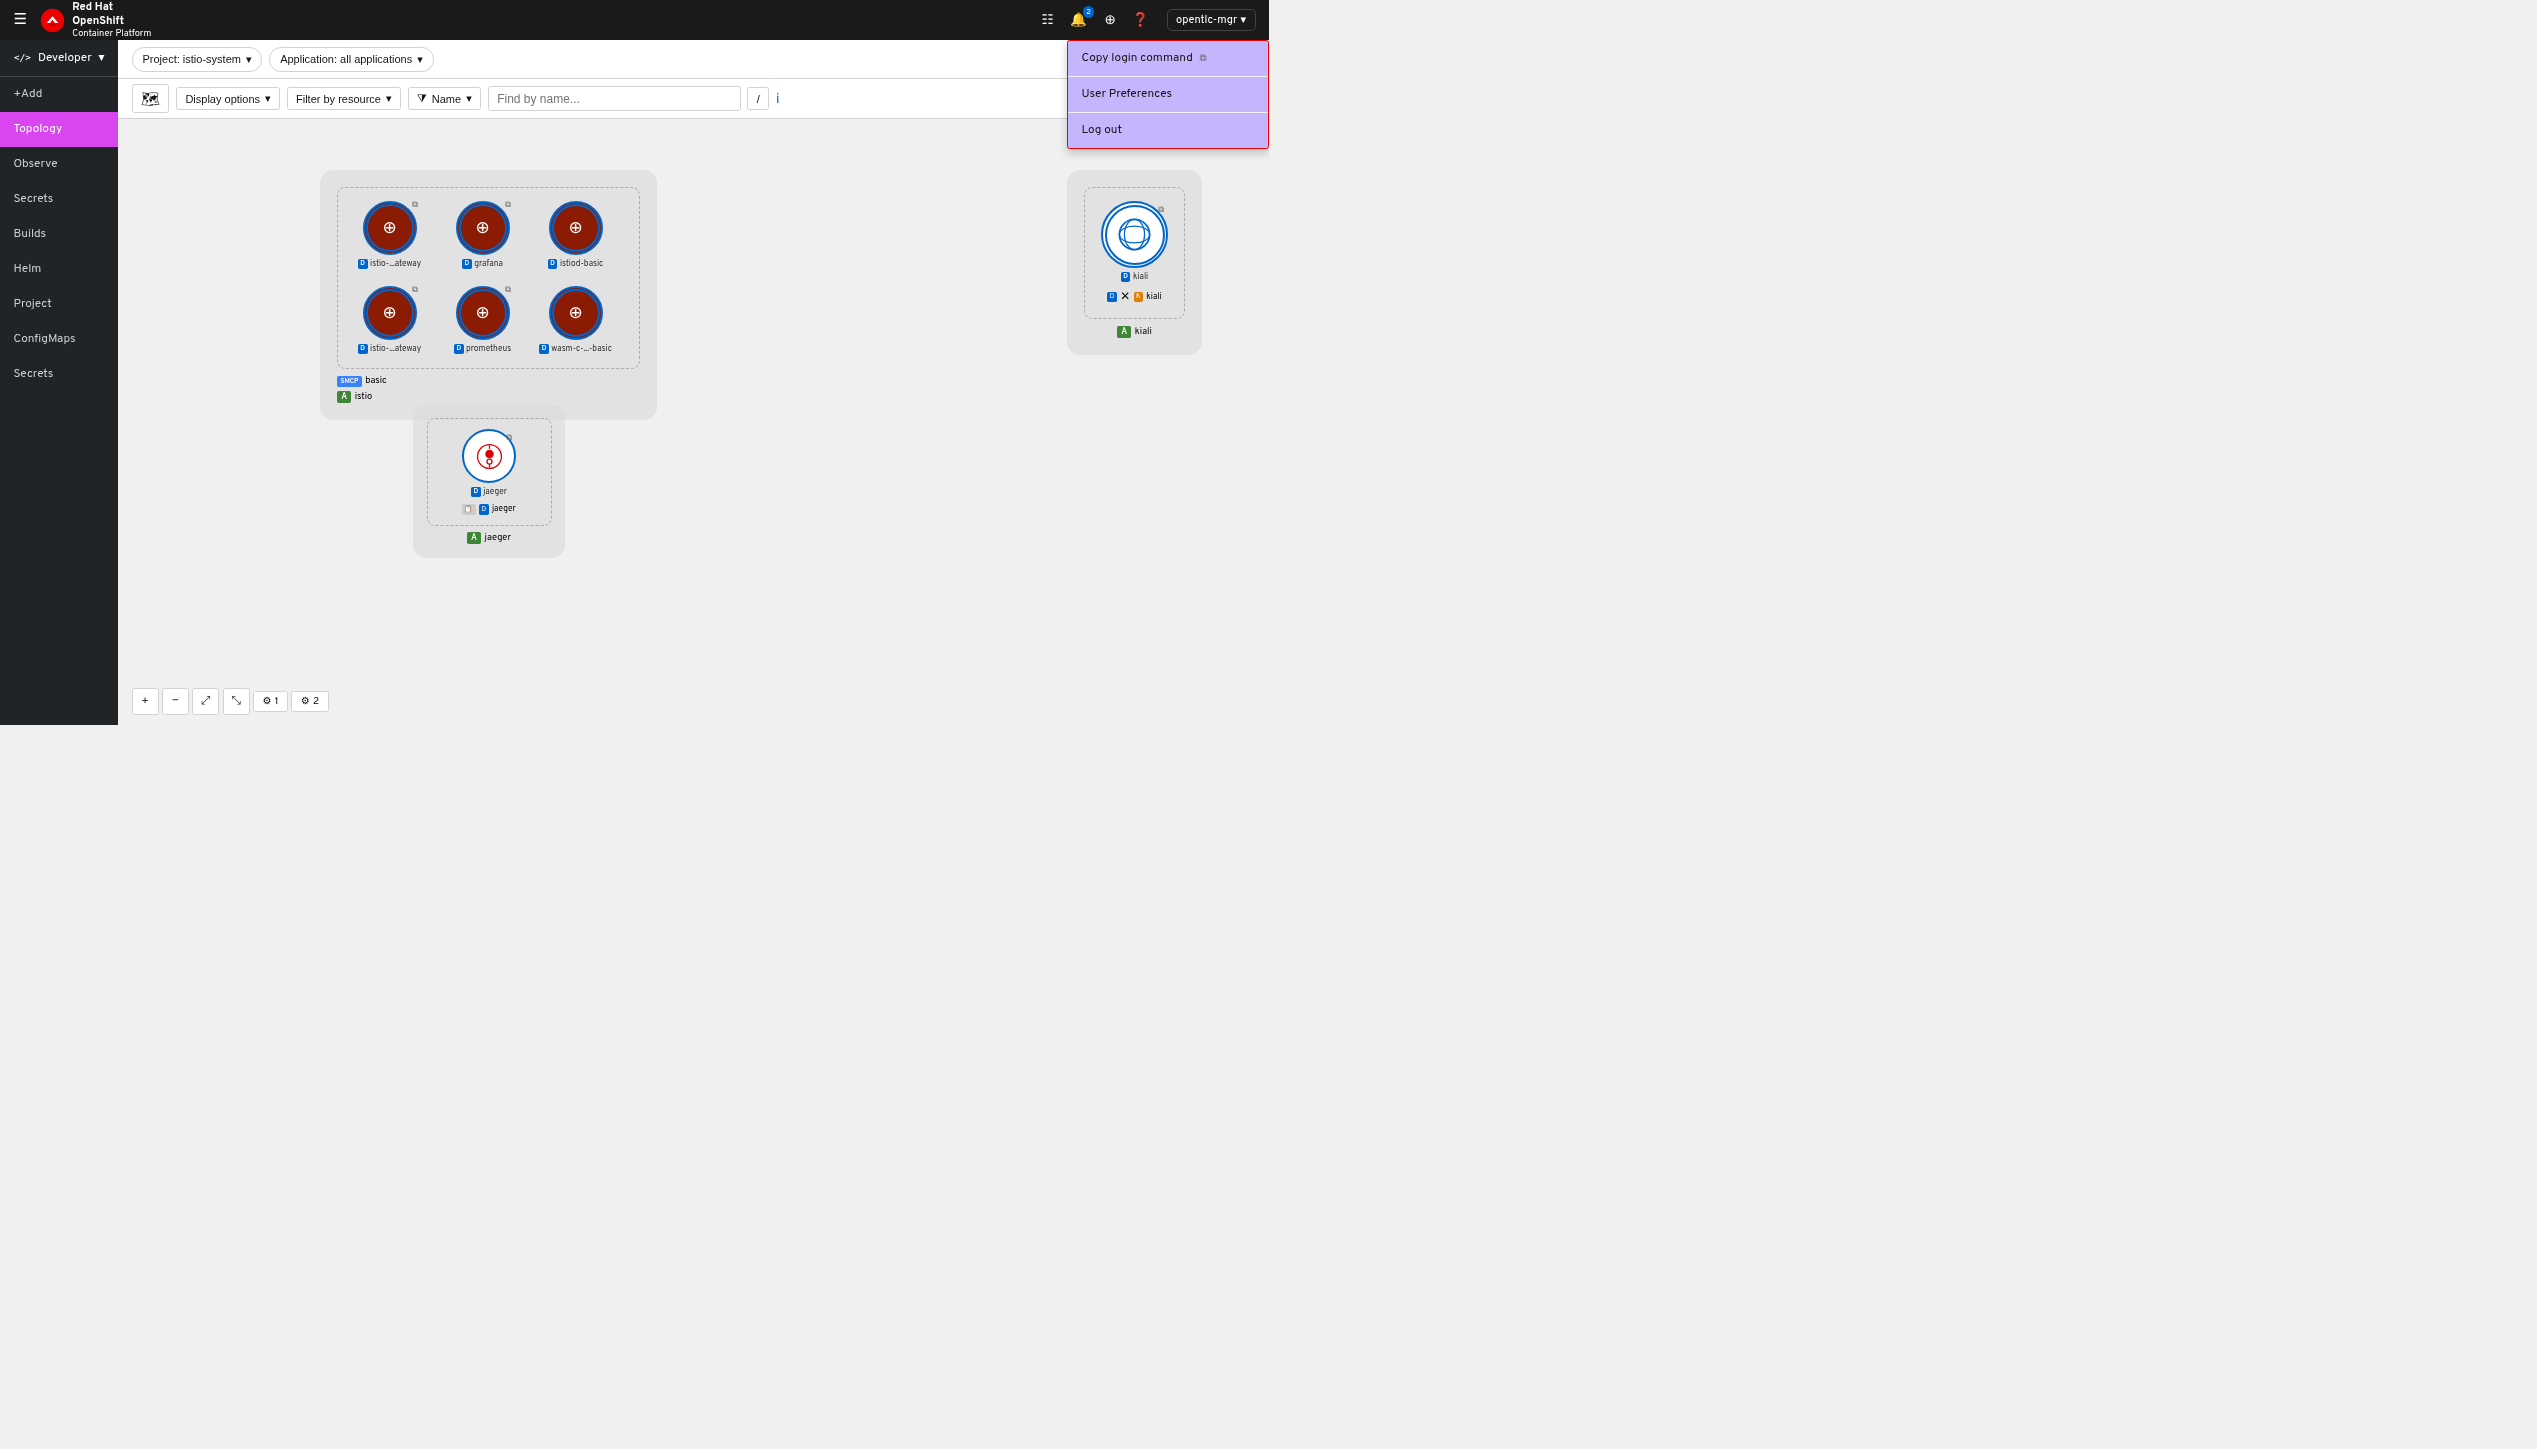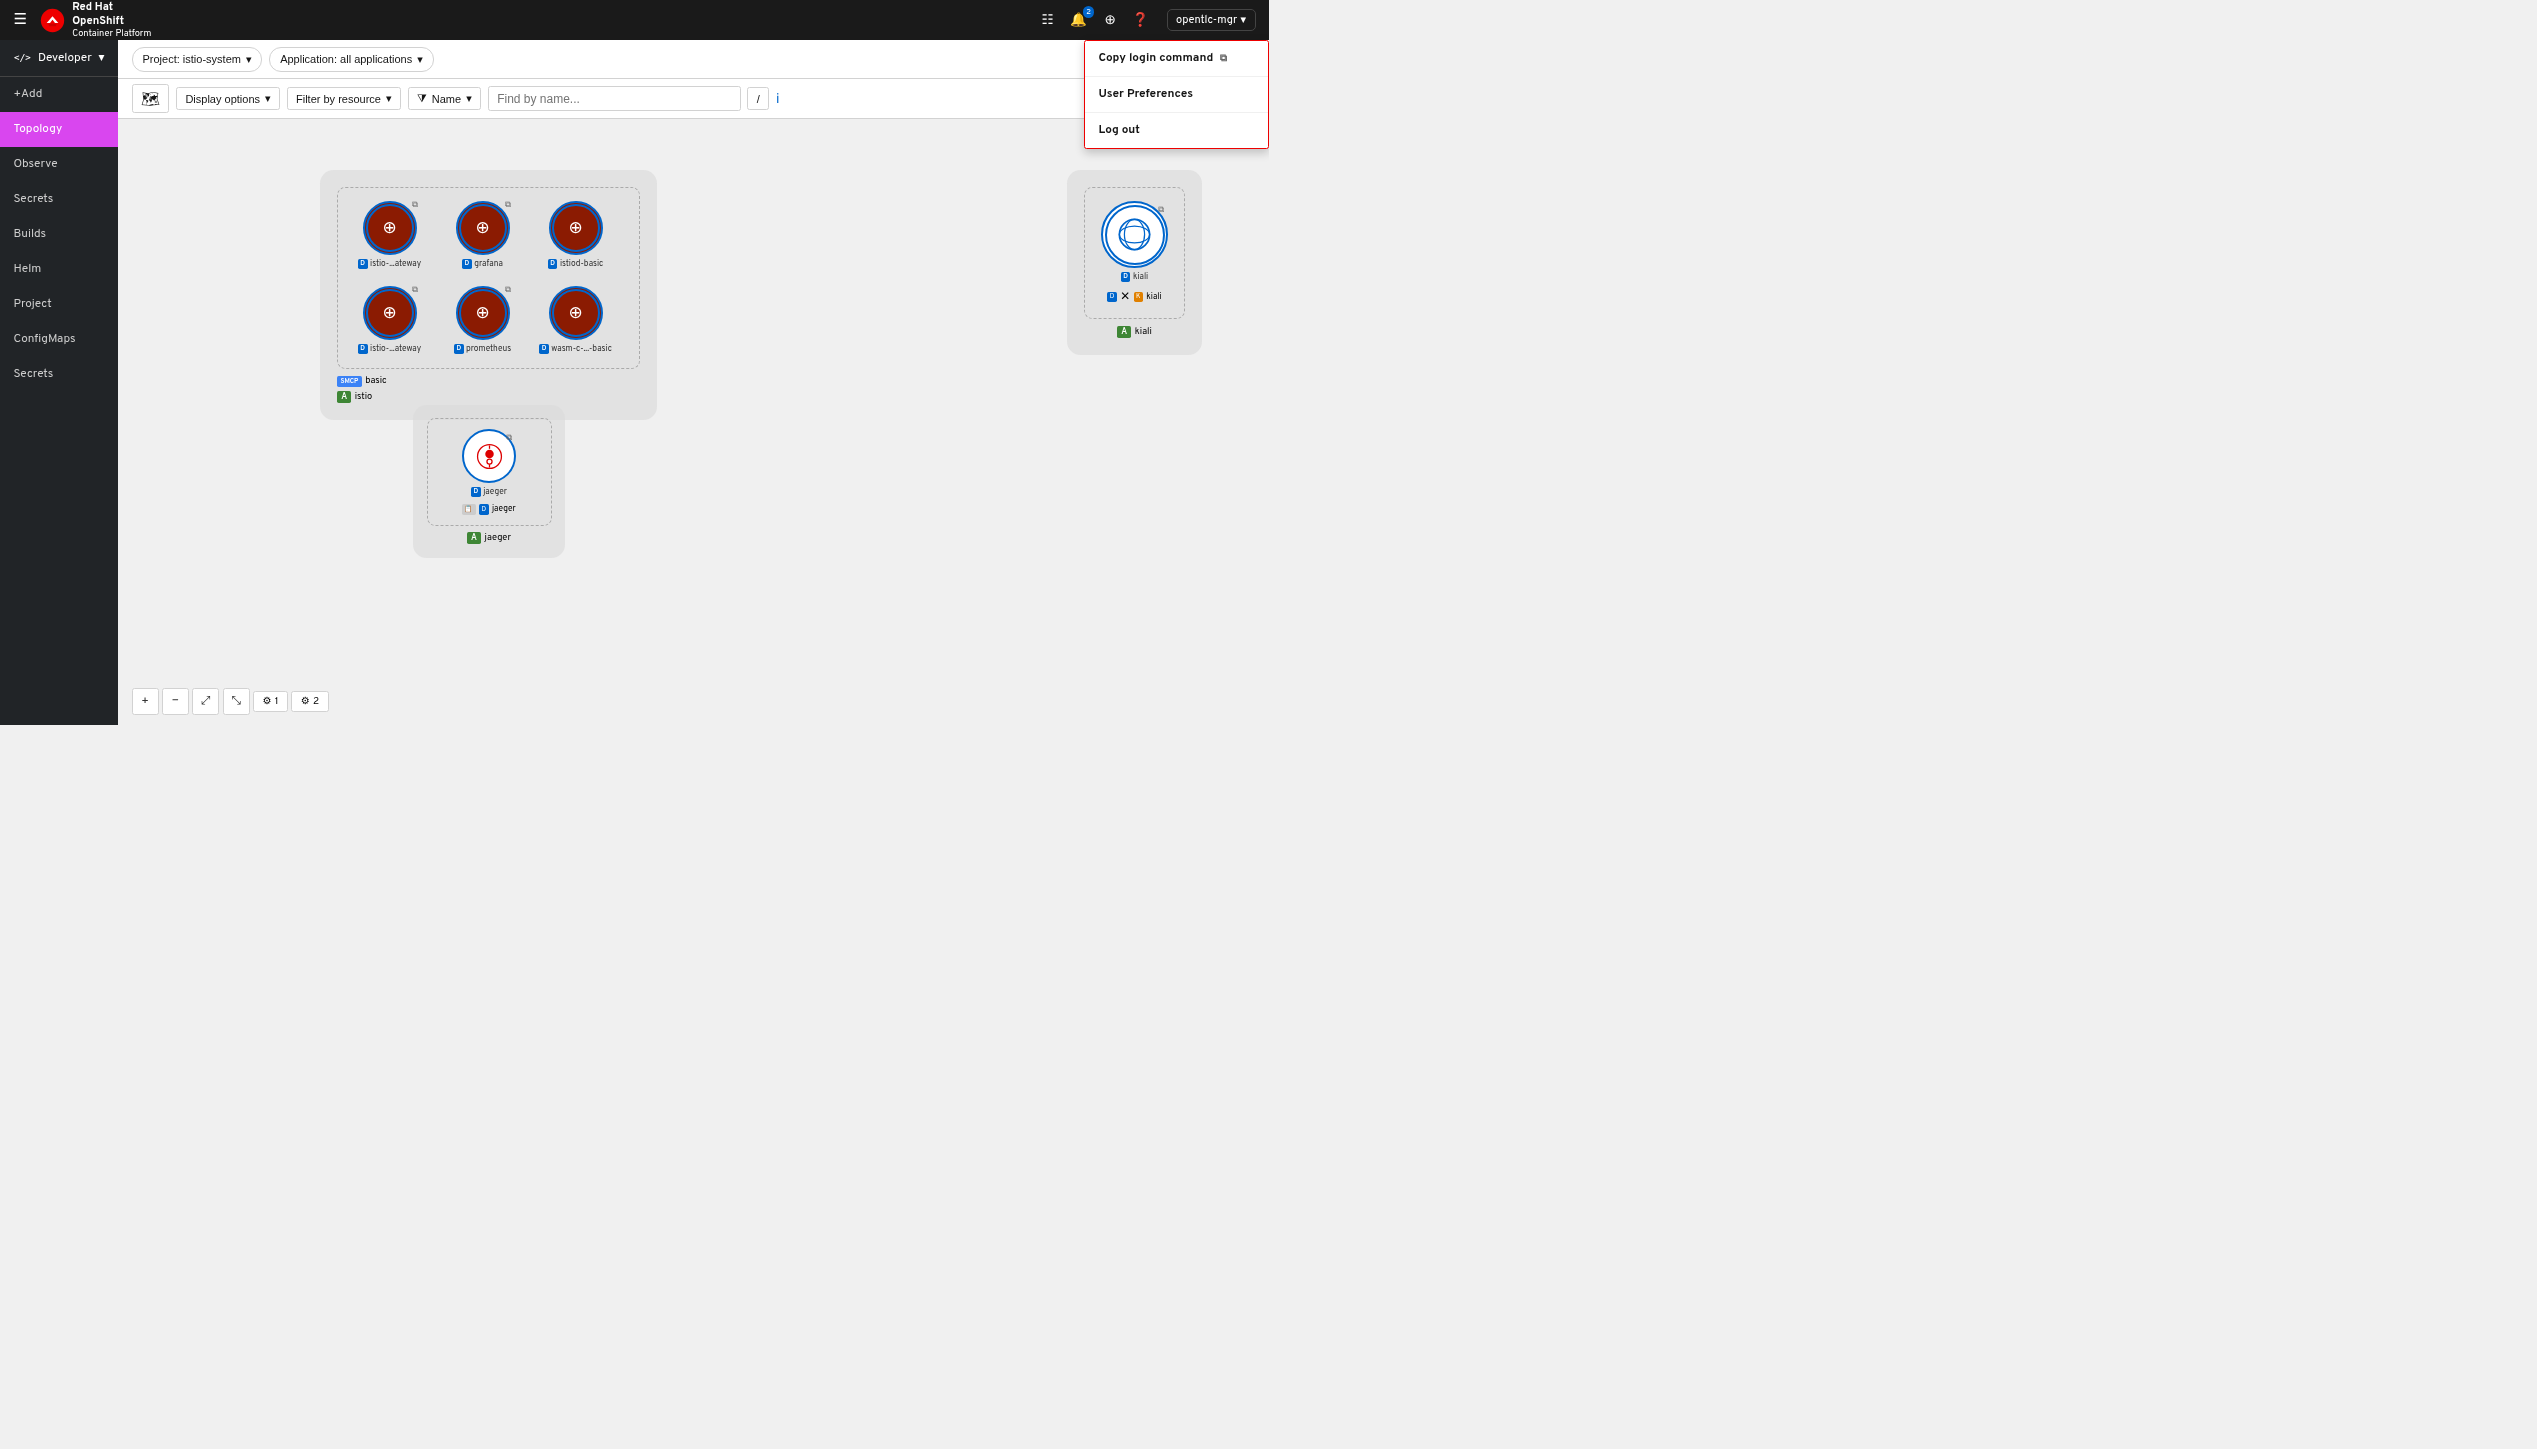--- a/index.html
+++ b/index.html
@@ -24,27 +24,26 @@
     .nav-icons { display: flex; align-items: center; gap: 17px; }
     .nav-icon { color: white; font-size: 13.5px; cursor: pointer; position: relative; }
     .nav-badge { position: absolute; top: -5px; right: -6.7px; background: #06c; color: white; border-radius: 8.4px; font-size: 7.6px; padding: 0.8px 3.4px; }
     .user-menu { color: white; font-size: 11px; cursor: pointer; display: flex; gap: 3.4px; border: 0.8px solid #444; padding: 3.4px 8.4px; border-radius: 5px; }
 
     
     .dropdown-menu {
       position: absolute;
       top: 40px;
       right: 0;
-      background: #ffffff;
+      background: #c4b5fd;
       border: 1.7px solid #e00;
       border-radius: 2.5px;
       box-shadow: 0 3.4px 10px rgba(0,0,0,0.2);
       z-index: 9999;
-      width: 185px;
-      font-weight: bold;
+      width: 202px;
     }
     .dropdown-item {
       display: flex;
       align-items: center;
       gap: 6.7px;
       padding: 10px 13.5px;
       font-size: 11.8px;
       cursor: pointer;
       color: #151515;
       border-bottom: 0.8px solid #f0f0f0;

